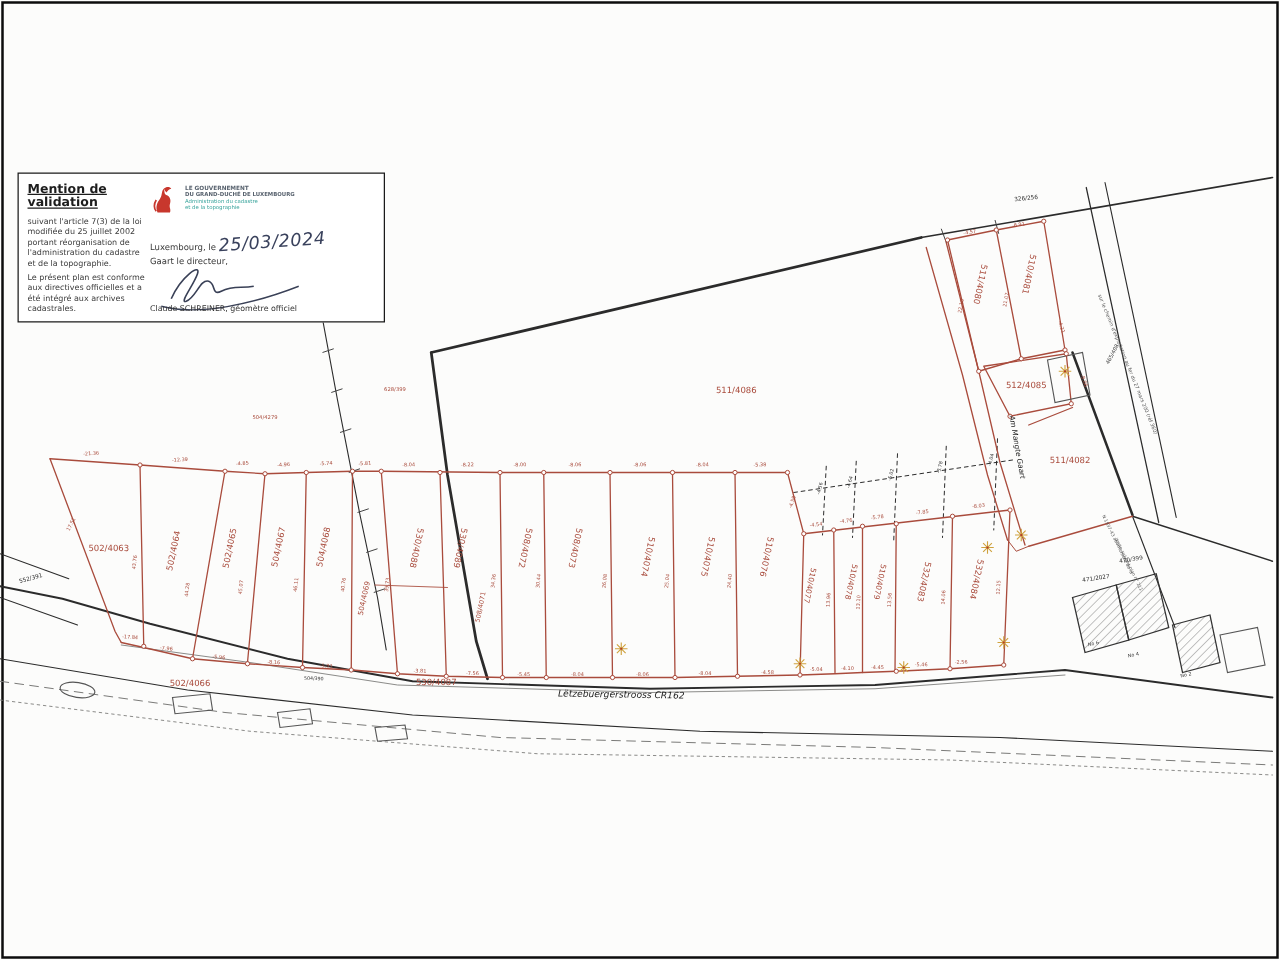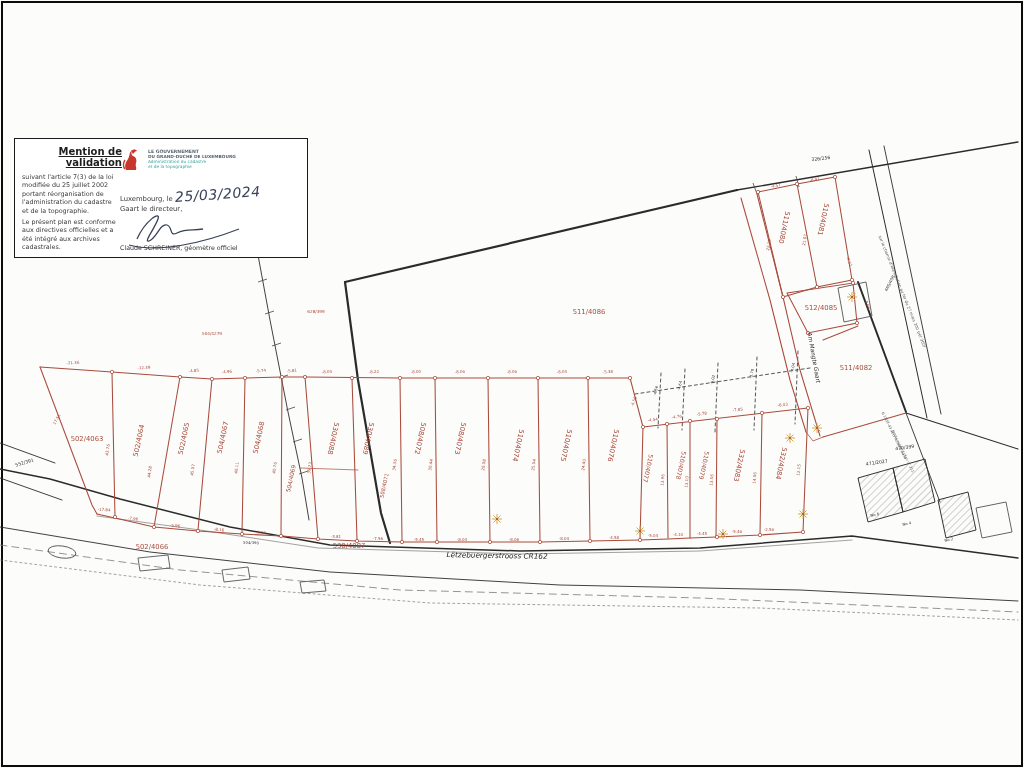--- a/index.html
+++ b/index.html
@@ -4,21 +4,21 @@
 <style>
   html,body{margin:0;padding:0;background:#e8e8e8;}
   .page{position:relative;width:1024px;height:768px;background:#fcfcfb;overflow:hidden;
         font-family:"DejaVu Sans",sans-serif;}
   .frame{position:absolute;inset:1px;border:2px solid #0c0c0c;pointer-events:none;}
   #plan-svg{position:absolute;left:0;top:0;}
   
   .stamp{position:absolute;left:14px;top:138px;width:292px;height:118px;background:#fff;
          border:1.4px solid #1a1a1a;}
   .stamp .title{position:absolute;left:7px;top:7px;width:100px;font-size:10px;font-weight:bold;
-        color:#1d1d1d;text-decoration:underline;text-align:right;}
+        color:#1d1d1d;text-decoration:underline;}
   .stamp .para1{position:absolute;left:7px;top:34px;width:96px;font-size:6.4px;line-height:1.32;color:#3c3c3c;}
   .stamp .para2{position:absolute;left:7px;top:79px;width:96px;font-size:6.4px;line-height:1.32;color:#3c3c3c;}
   .gov{position:absolute;left:104px;top:8px;display:flex;gap:5px;}
   .gov .txt{padding-top:2px;}
   .gov .g1{font-size:4.6px;font-weight:bold;color:#5a6470;}
   .gov .g2{font-size:4.3px;font-weight:bold;color:#5a6470;}
   .gov .g3,.gov .g4{font-size:4.3px;color:#37a39b;}
   .dateline{position:absolute;left:105px;top:49px;font-size:6.8px;color:#3a3a3a;white-space:nowrap;}
   .datehand{display:inline-block;font-size:14px;font-style:italic;color:#39415c;
         transform:rotate(-4deg) translateY(-2px);letter-spacing:.5px;}

